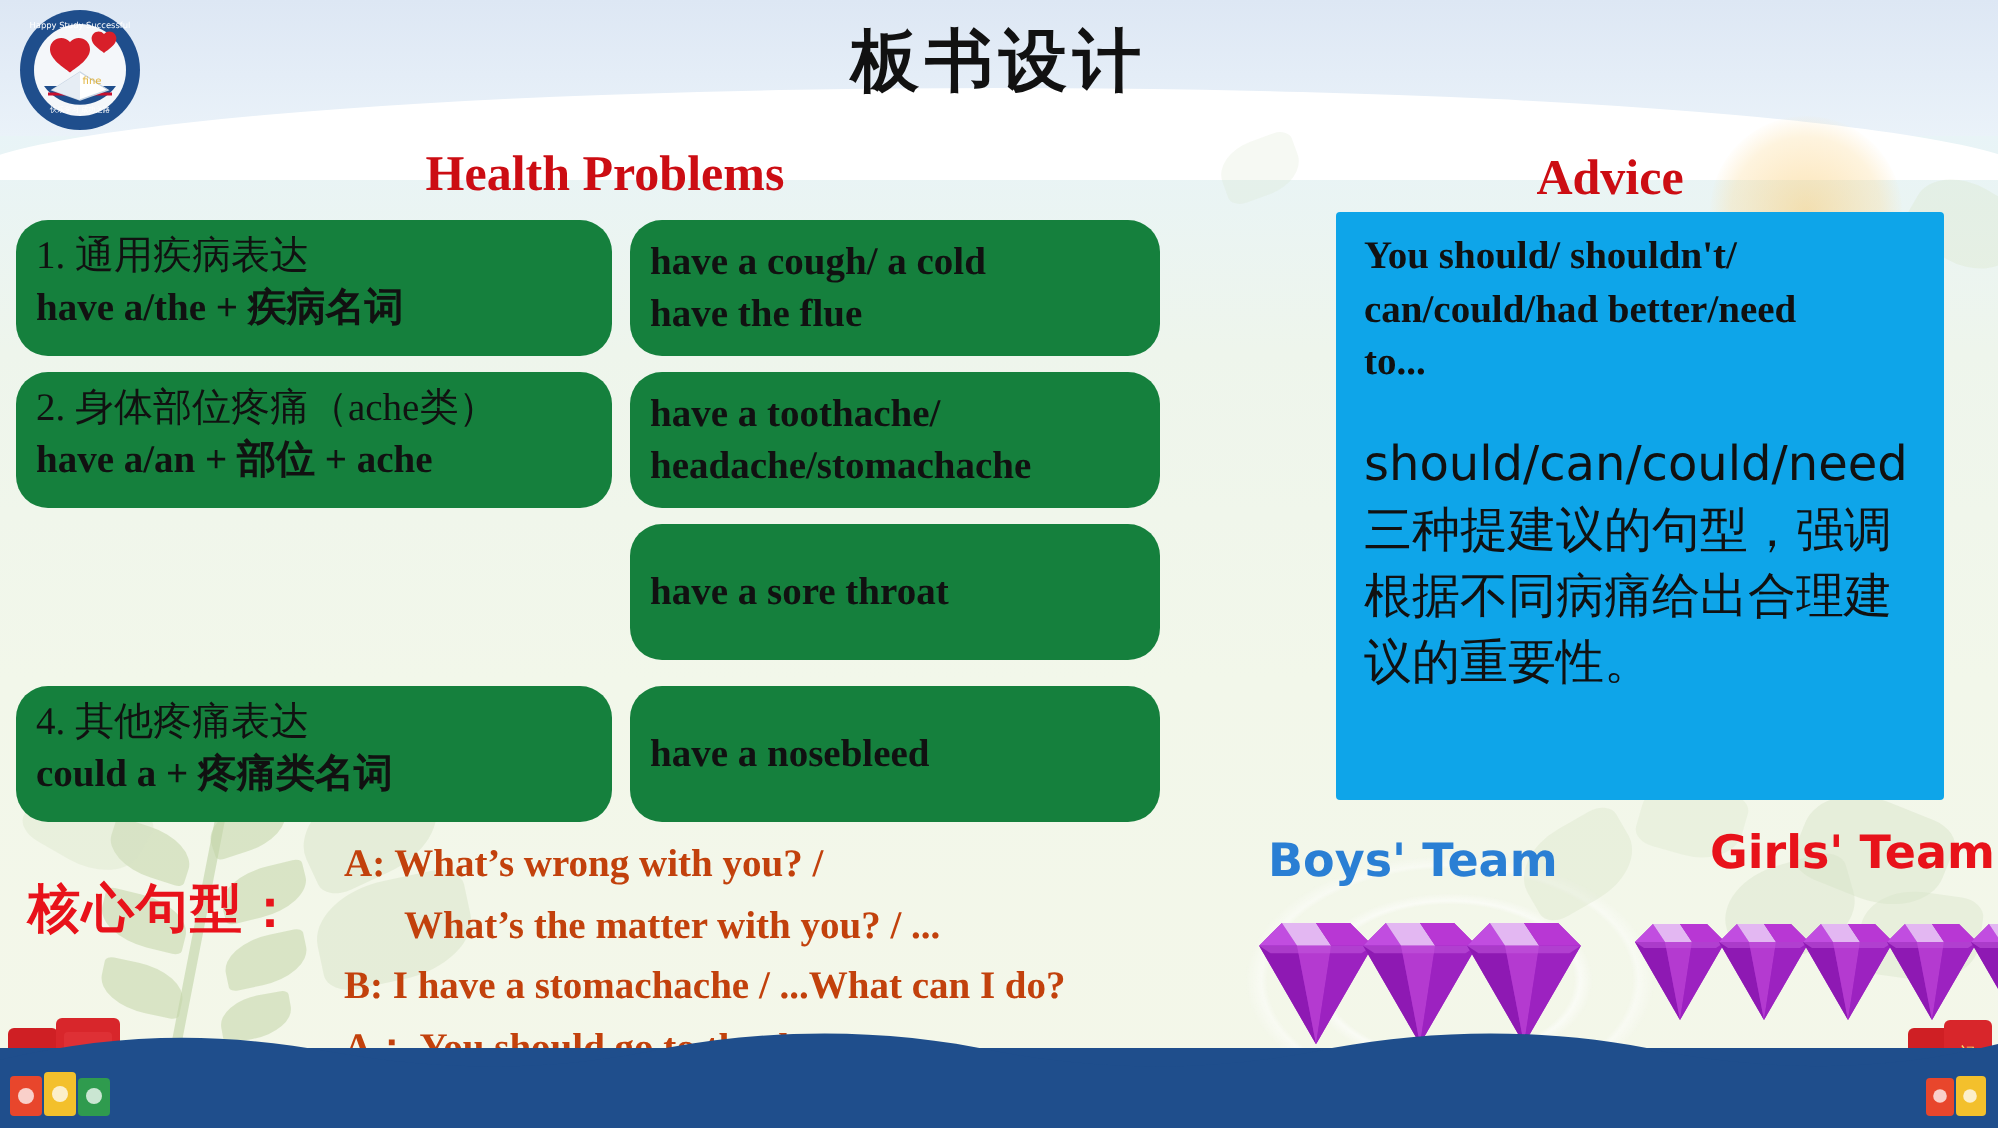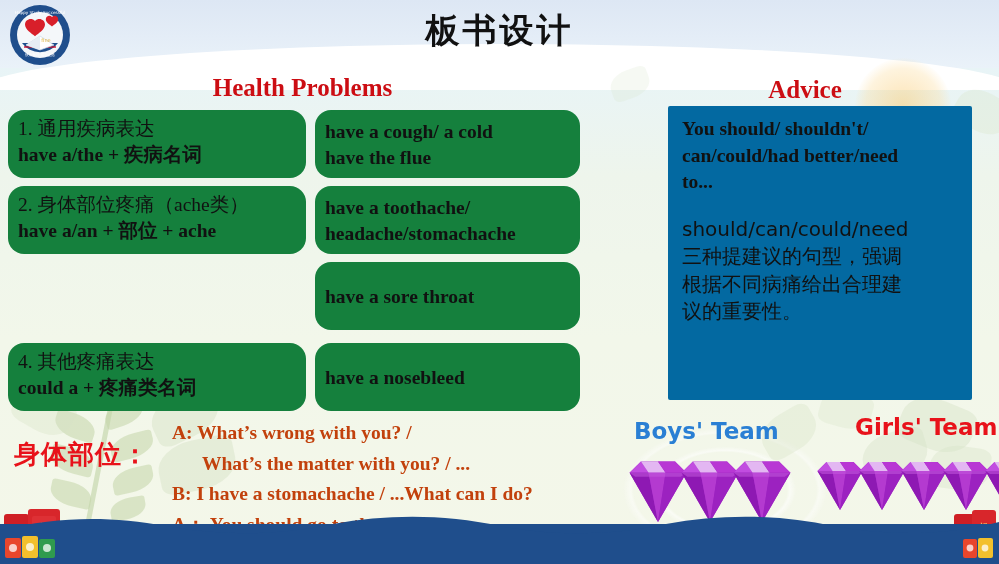--- a/index.html
+++ b/index.html
@@ -150,37 +150,37 @@
   #box-m1 { left: 315px; top: 110px; width: 265px; height: 68px; padding-top: 9px; }
   #box-m2 { left: 315px; top: 186px; width: 265px; height: 68px; padding-top: 9px; }
   #box-m3 { left: 315px; top: 262px; width: 265px; height: 68px; display: flex; align-items: center; }
   #box-m4 { left: 315px; top: 343px; width: 265px; height: 68px; display: flex; align-items: center; }
 
   
   #advice-panel {
     position: absolute;
     left: 668px; top: 106px;
     width: 304px; height: 294px;
-    background: #0369a1;
+    background: #0ea5e9;
     border-radius: 2px;
     box-sizing: border-box;
     padding: 10px 6px 8px 14px;
   }
   .advice-en {
     font-family: "Liberation Serif", serif;
     font-weight: bold;
     font-size: 19.5px;
     line-height: 1.36;
     color: #111111;
   }
   .advice-cn {
     margin-top: 20px;
     font-family: "DejaVu Sans", sans-serif;
     font-weight: normal;
-    font-size: 20px;
+    font-size: 24px;
     line-height: 1.38;
     color: #111111;
   }
 
   
   #core-label {
     position: absolute;
     left: 14px; top: 437px;
     font-family: "DejaVu Sans", sans-serif;
     font-weight: bold;
@@ -317,21 +317,21 @@
       <div>to...</div>
     </div>
     <div class="advice-cn">
       <div>should/can/could/need</div>
       <div>三种提建议的句型，强调</div>
       <div>根据不同病痛给出合理建</div>
       <div>议的重要性。</div>
     </div>
   </div>
 
-  <div id="core-label">身体部位：</div>
+  <div id="core-label">核心句型：</div>
   <div id="dialogue">
     <div>A: What’s wrong with you? /</div>
     <div class="indent">What’s the matter with you? / ...</div>
     <div>B: I have a stomachache / ...What can I do?</div>
     <div>A： You should go to the doctor...</div>
   </div>
 
   <div class="team-label" id="label-boys">Boys' Team</div>
   <div class="team-label" id="label-girls">Girls' Team</div>
 

